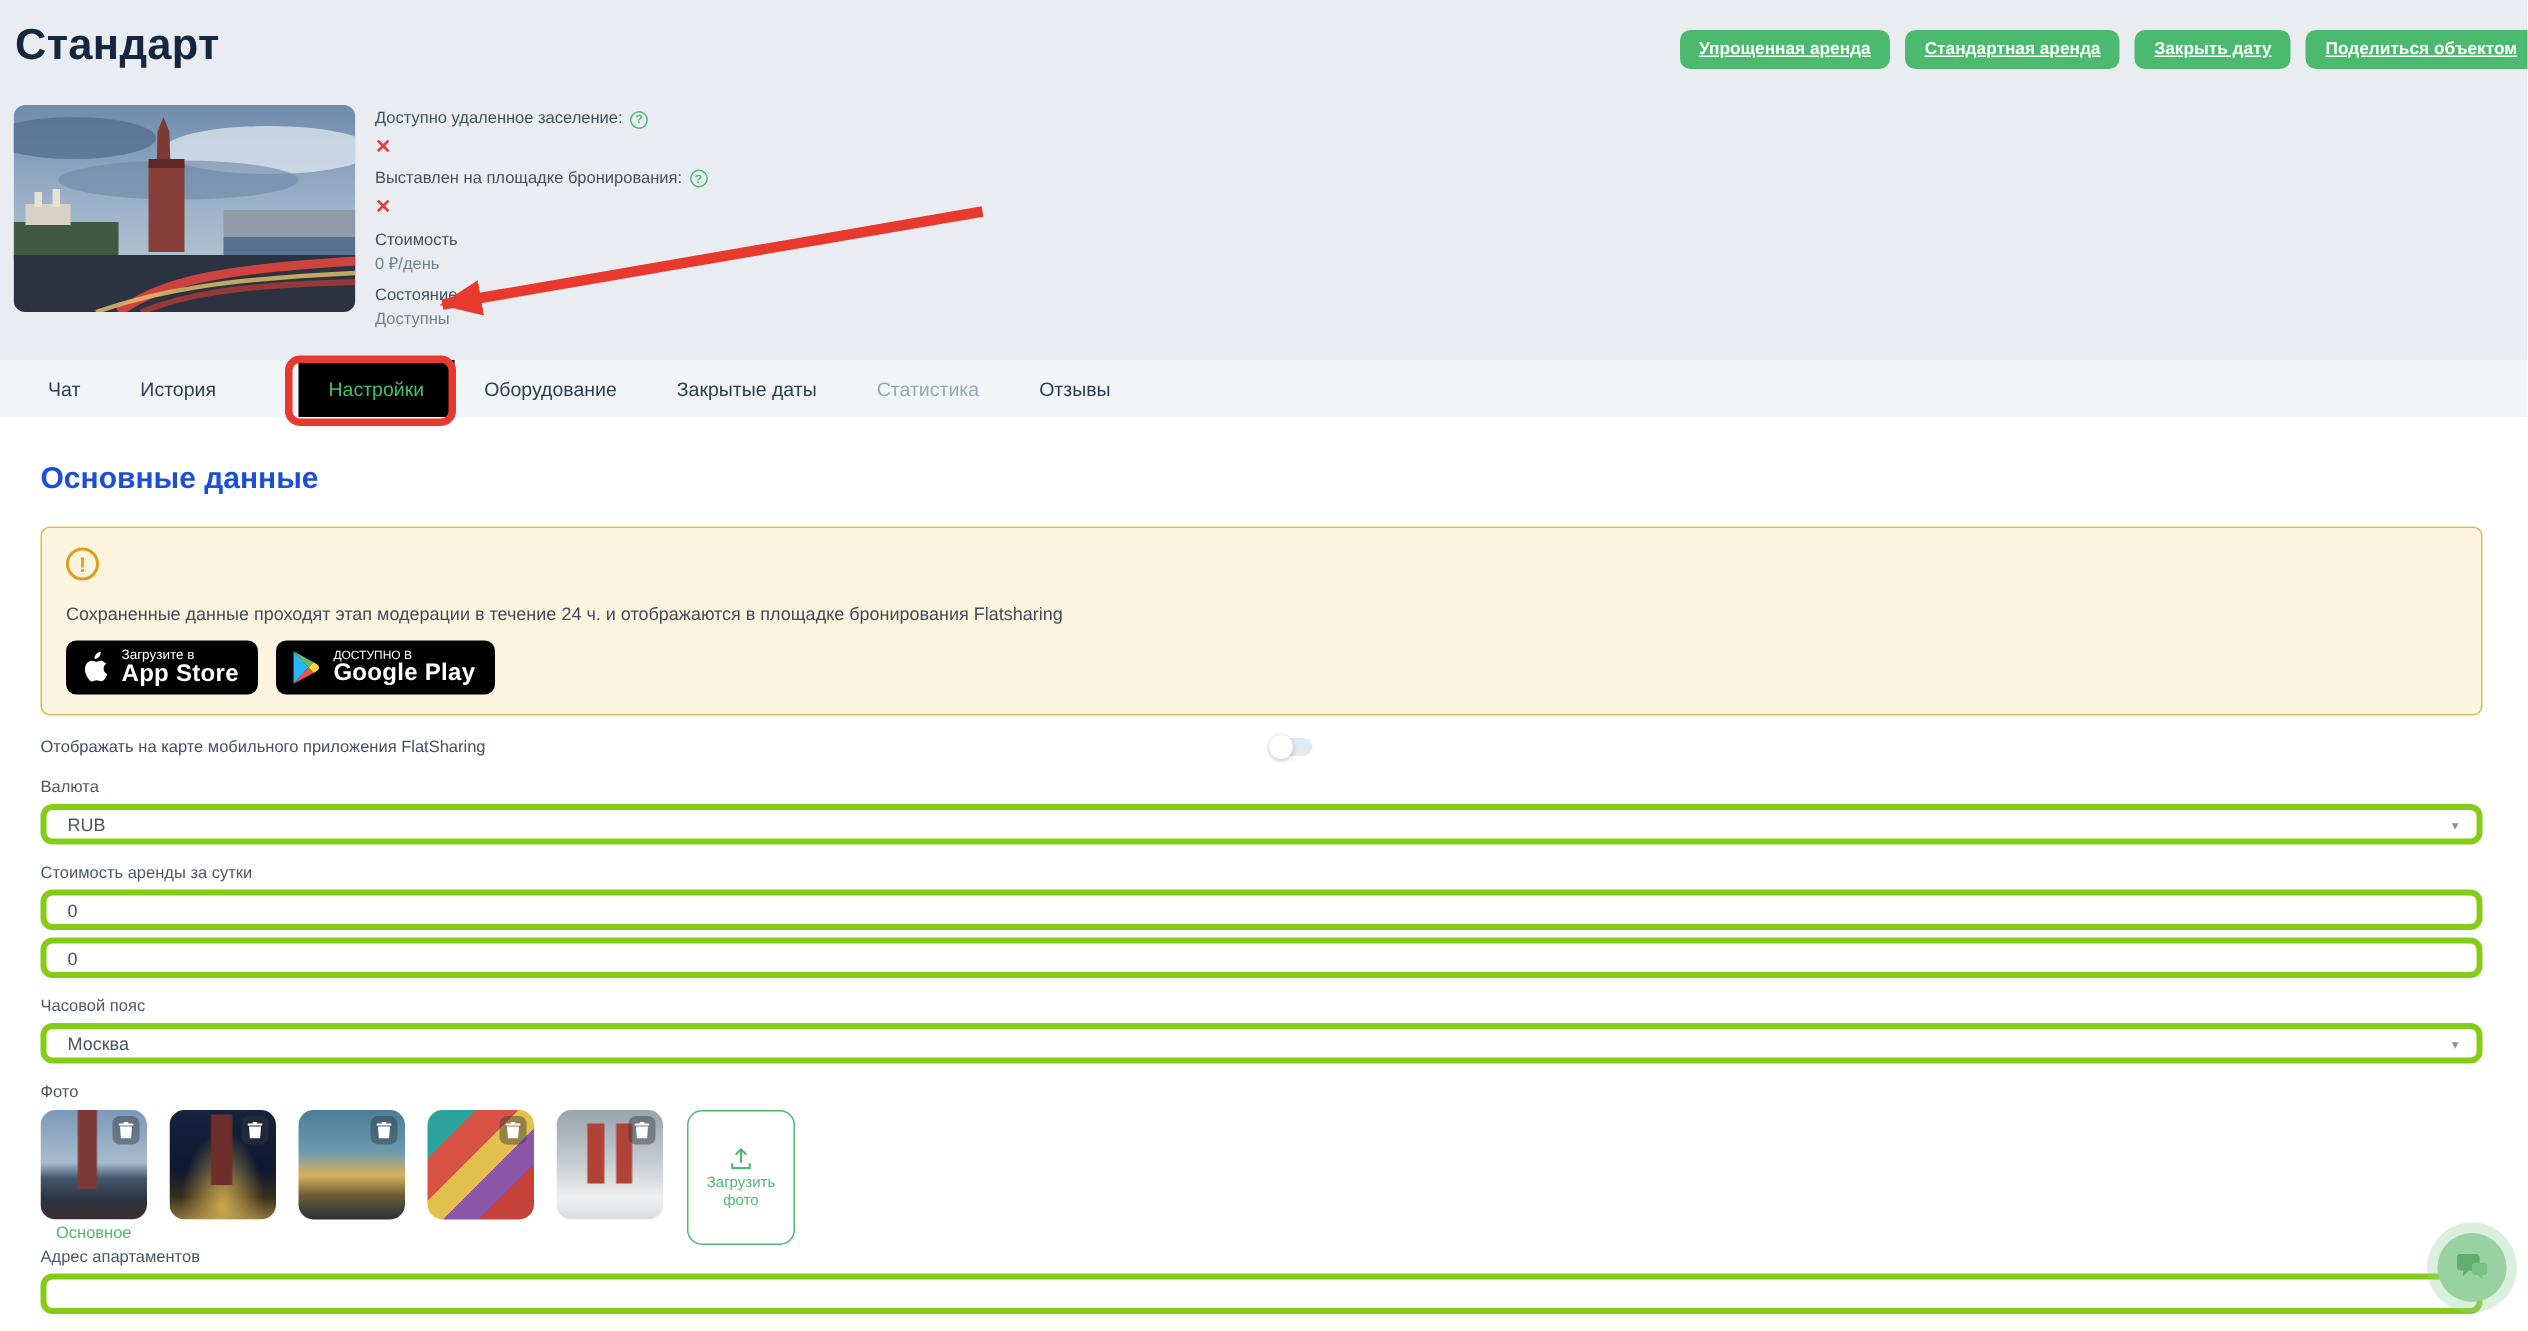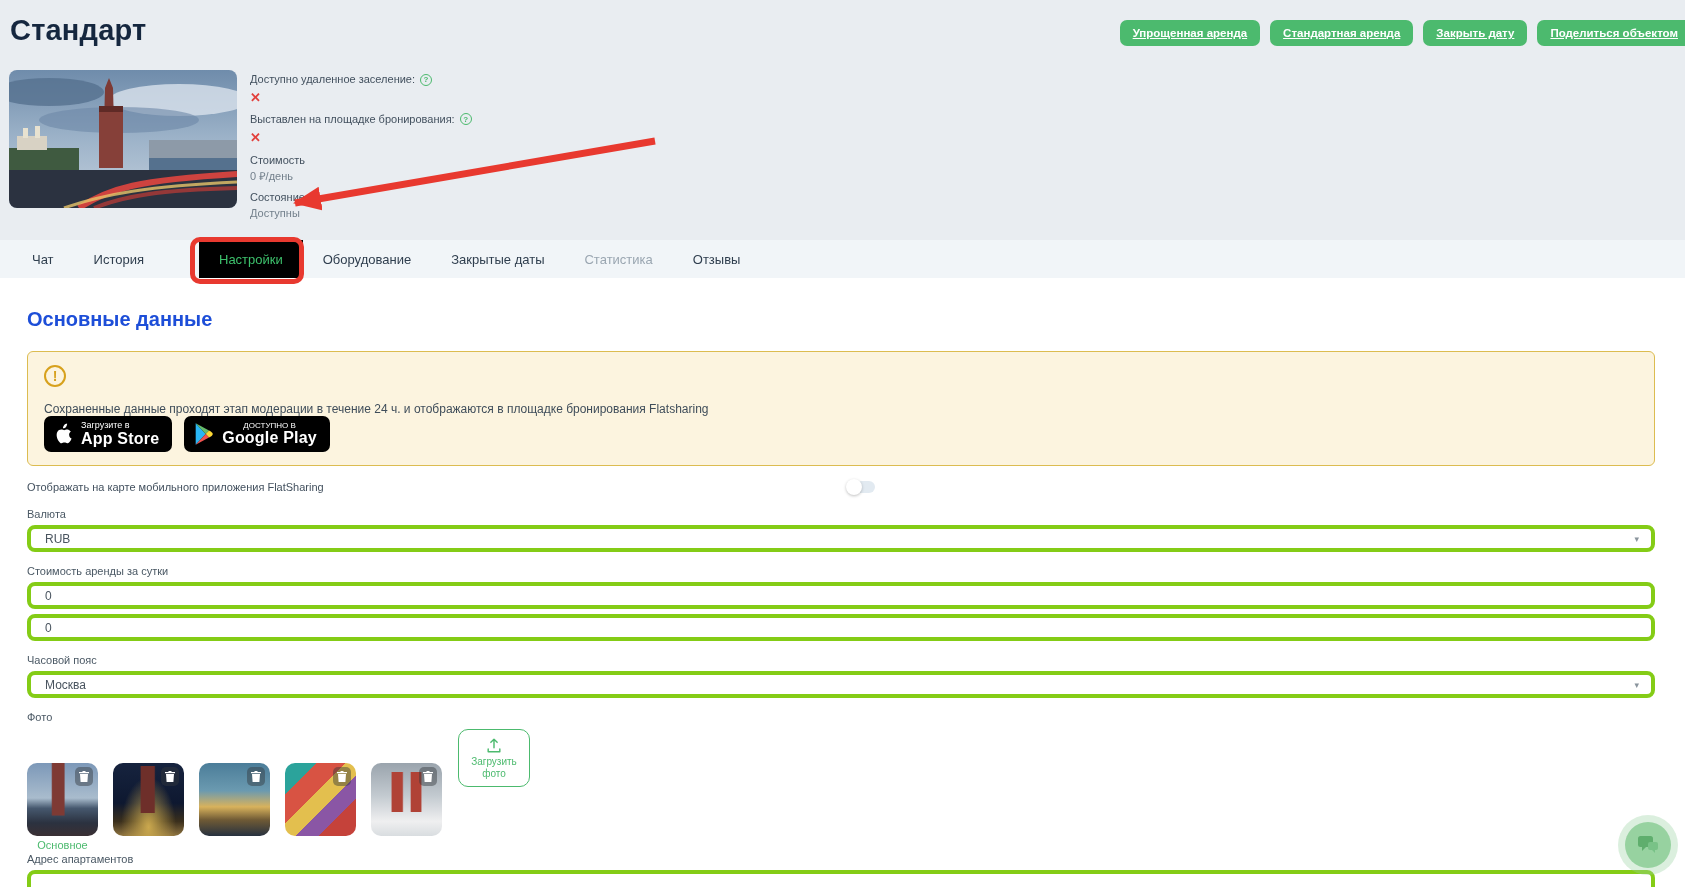--- a/index.html
+++ b/index.html
@@ -50,29 +50,29 @@
   h2.section { margin:30px 0 0 0; font-size:20px; font-weight:bold; color:#1d4ed8; }
   .warnbox {
     margin-top:20px; background:#fcf4df; border:1px solid #dcbc50; border-radius:6px;
     padding:13px 16px 13px 16px;
   }
   .warn-icon {
     width:22px; height:22px; border:2px solid #d7a11d; border-radius:50%;
     color:#d7a11d; font-size:14px; font-weight:bold; display:flex; align-items:center; justify-content:center;
   }
   .warn-text { margin:15px 0 0 0; font-size:12px; color:#3f4d5a; }
-  .badges { display:flex; gap:12px; }
+  .badges { display:flex; gap:12px; margin-top:11px; }
   .badge {
     background:#000; color:#fff; border-radius:7px; height:36px; padding:0 13px 0 10px;
     display:flex; align-items:center; gap:8px; cursor:pointer;
   }
   .badge .b-lines { display:flex; flex-direction:column; line-height:1.05; }
   .badge .b1 { font-size:9px; }
   .badge .b2 { font-size:16px; font-weight:bold; letter-spacing:.2px; }
-  .badge.gp .b1 { font-size:8px; text-transform:uppercase;text-align:center; }
+  .badge.gp .b1 { font-size:8px; text-transform:uppercase; }
   
   .toggle-row { position:relative; margin-top:15px; font-size:11px; color:#42505e; height:14px; }
   .switch {
     position:absolute; left:821px; top:0px; width:27px; height:12px; border-radius:7px;
     background:#e2eaf1; cursor:pointer; display:inline-block;
   }
   .switch .knob {
     position:absolute; left:-2px; top:-2px; width:16px; height:16px; border-radius:50%;
     background:#fff; box-shadow:0 1px 3px rgba(0,0,0,.25);
   }
@@ -80,29 +80,29 @@
   .f-label { margin-top:13px; font-size:11px; color:#4a5864; }
   .fieldbox {
     margin-top:5px; height:27px; width:100%; border:4px solid #84cc16; border-radius:8px;
     background:#fff; display:flex; align-items:center; padding:0 12px 0 14px;
     font-size:12px; color:#49545f;
   }
   .fieldbox .chev { margin-left:auto; color:#8a949d; font-size:9px; }
   input.fieldbox { font-family:inherit; outline:none; display:block; }
   
   .photos { display:flex; gap:15px; margin-top:6px; align-items:flex-start; }
-  .photo-col { width:71px;margin-top:34px; }
+  .photo-col { width:71px; }
   .thumb { width:71px; height:73px; border-radius:10px; position:relative; overflow:hidden; cursor:pointer; }
   .trash {
     position:absolute; top:4px; right:5px; width:18px; height:19px; border:none; border-radius:5px;
     background:rgba(50,55,60,.45); display:flex; align-items:center; justify-content:center; cursor:pointer; padding:0;
   }
   .primary-label { text-align:center; color:#4cba6e; font-size:11px; margin-top:3px; }
   .upload {
-    width:72px; height:58px; border:1.5px solid #4cba6e; border-radius:10px; background:#fff;
+    width:72px; height:90px; border:1.5px solid #4cba6e; border-radius:10px; background:#fff;
     display:flex; flex-direction:column; align-items:center; justify-content:center; gap:2px;
     color:#4cba6e; font-size:10px; line-height:1.15; text-align:center; cursor:pointer; margin-left:1px;
     font-family:inherit;
   }
   
   .t1 { background:
         linear-gradient(90deg, transparent 34%, #7e3a34 36% 52%, transparent 54%) 0 0/100% 72% no-repeat,
         linear-gradient(180deg,#7c98b8 0%,#a9bccd 48%,#46586e 62%,#2b3240 82%,#3a2f33 100%); }
   .t2 { background:
         linear-gradient(90deg, transparent 38%, #6e2f2a 40% 58%, transparent 60%) 0 10%/100% 65% no-repeat,

